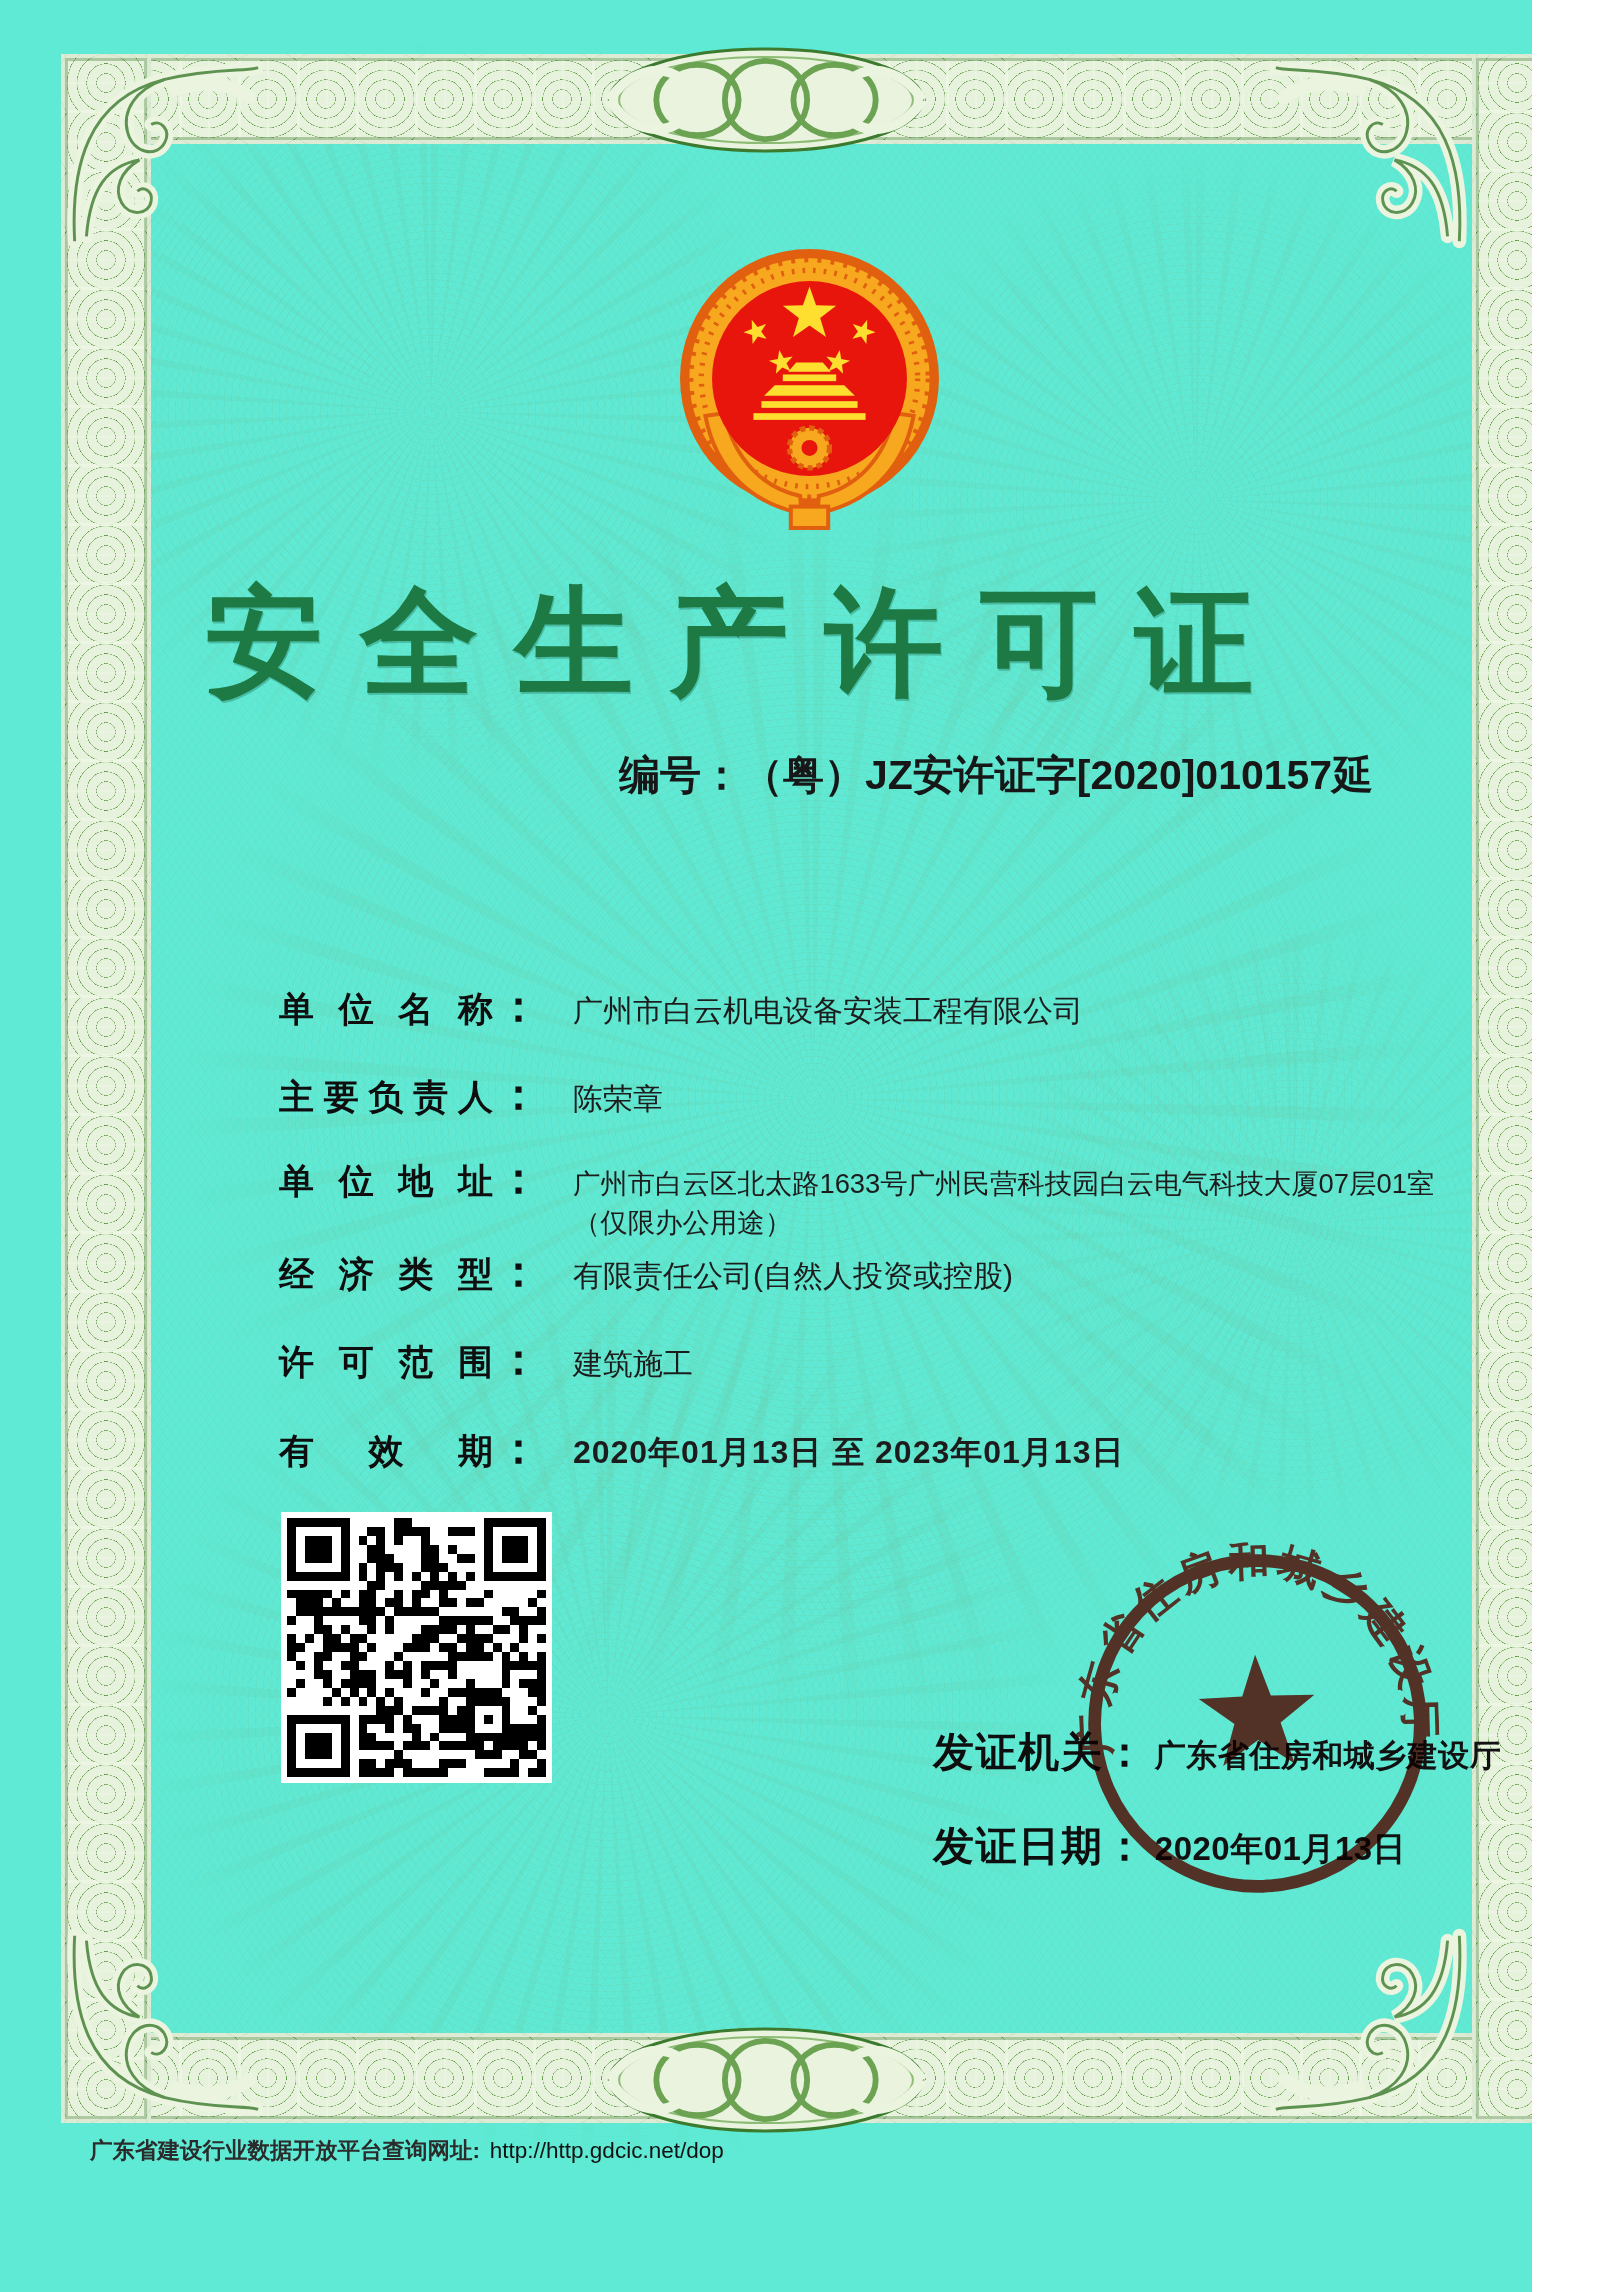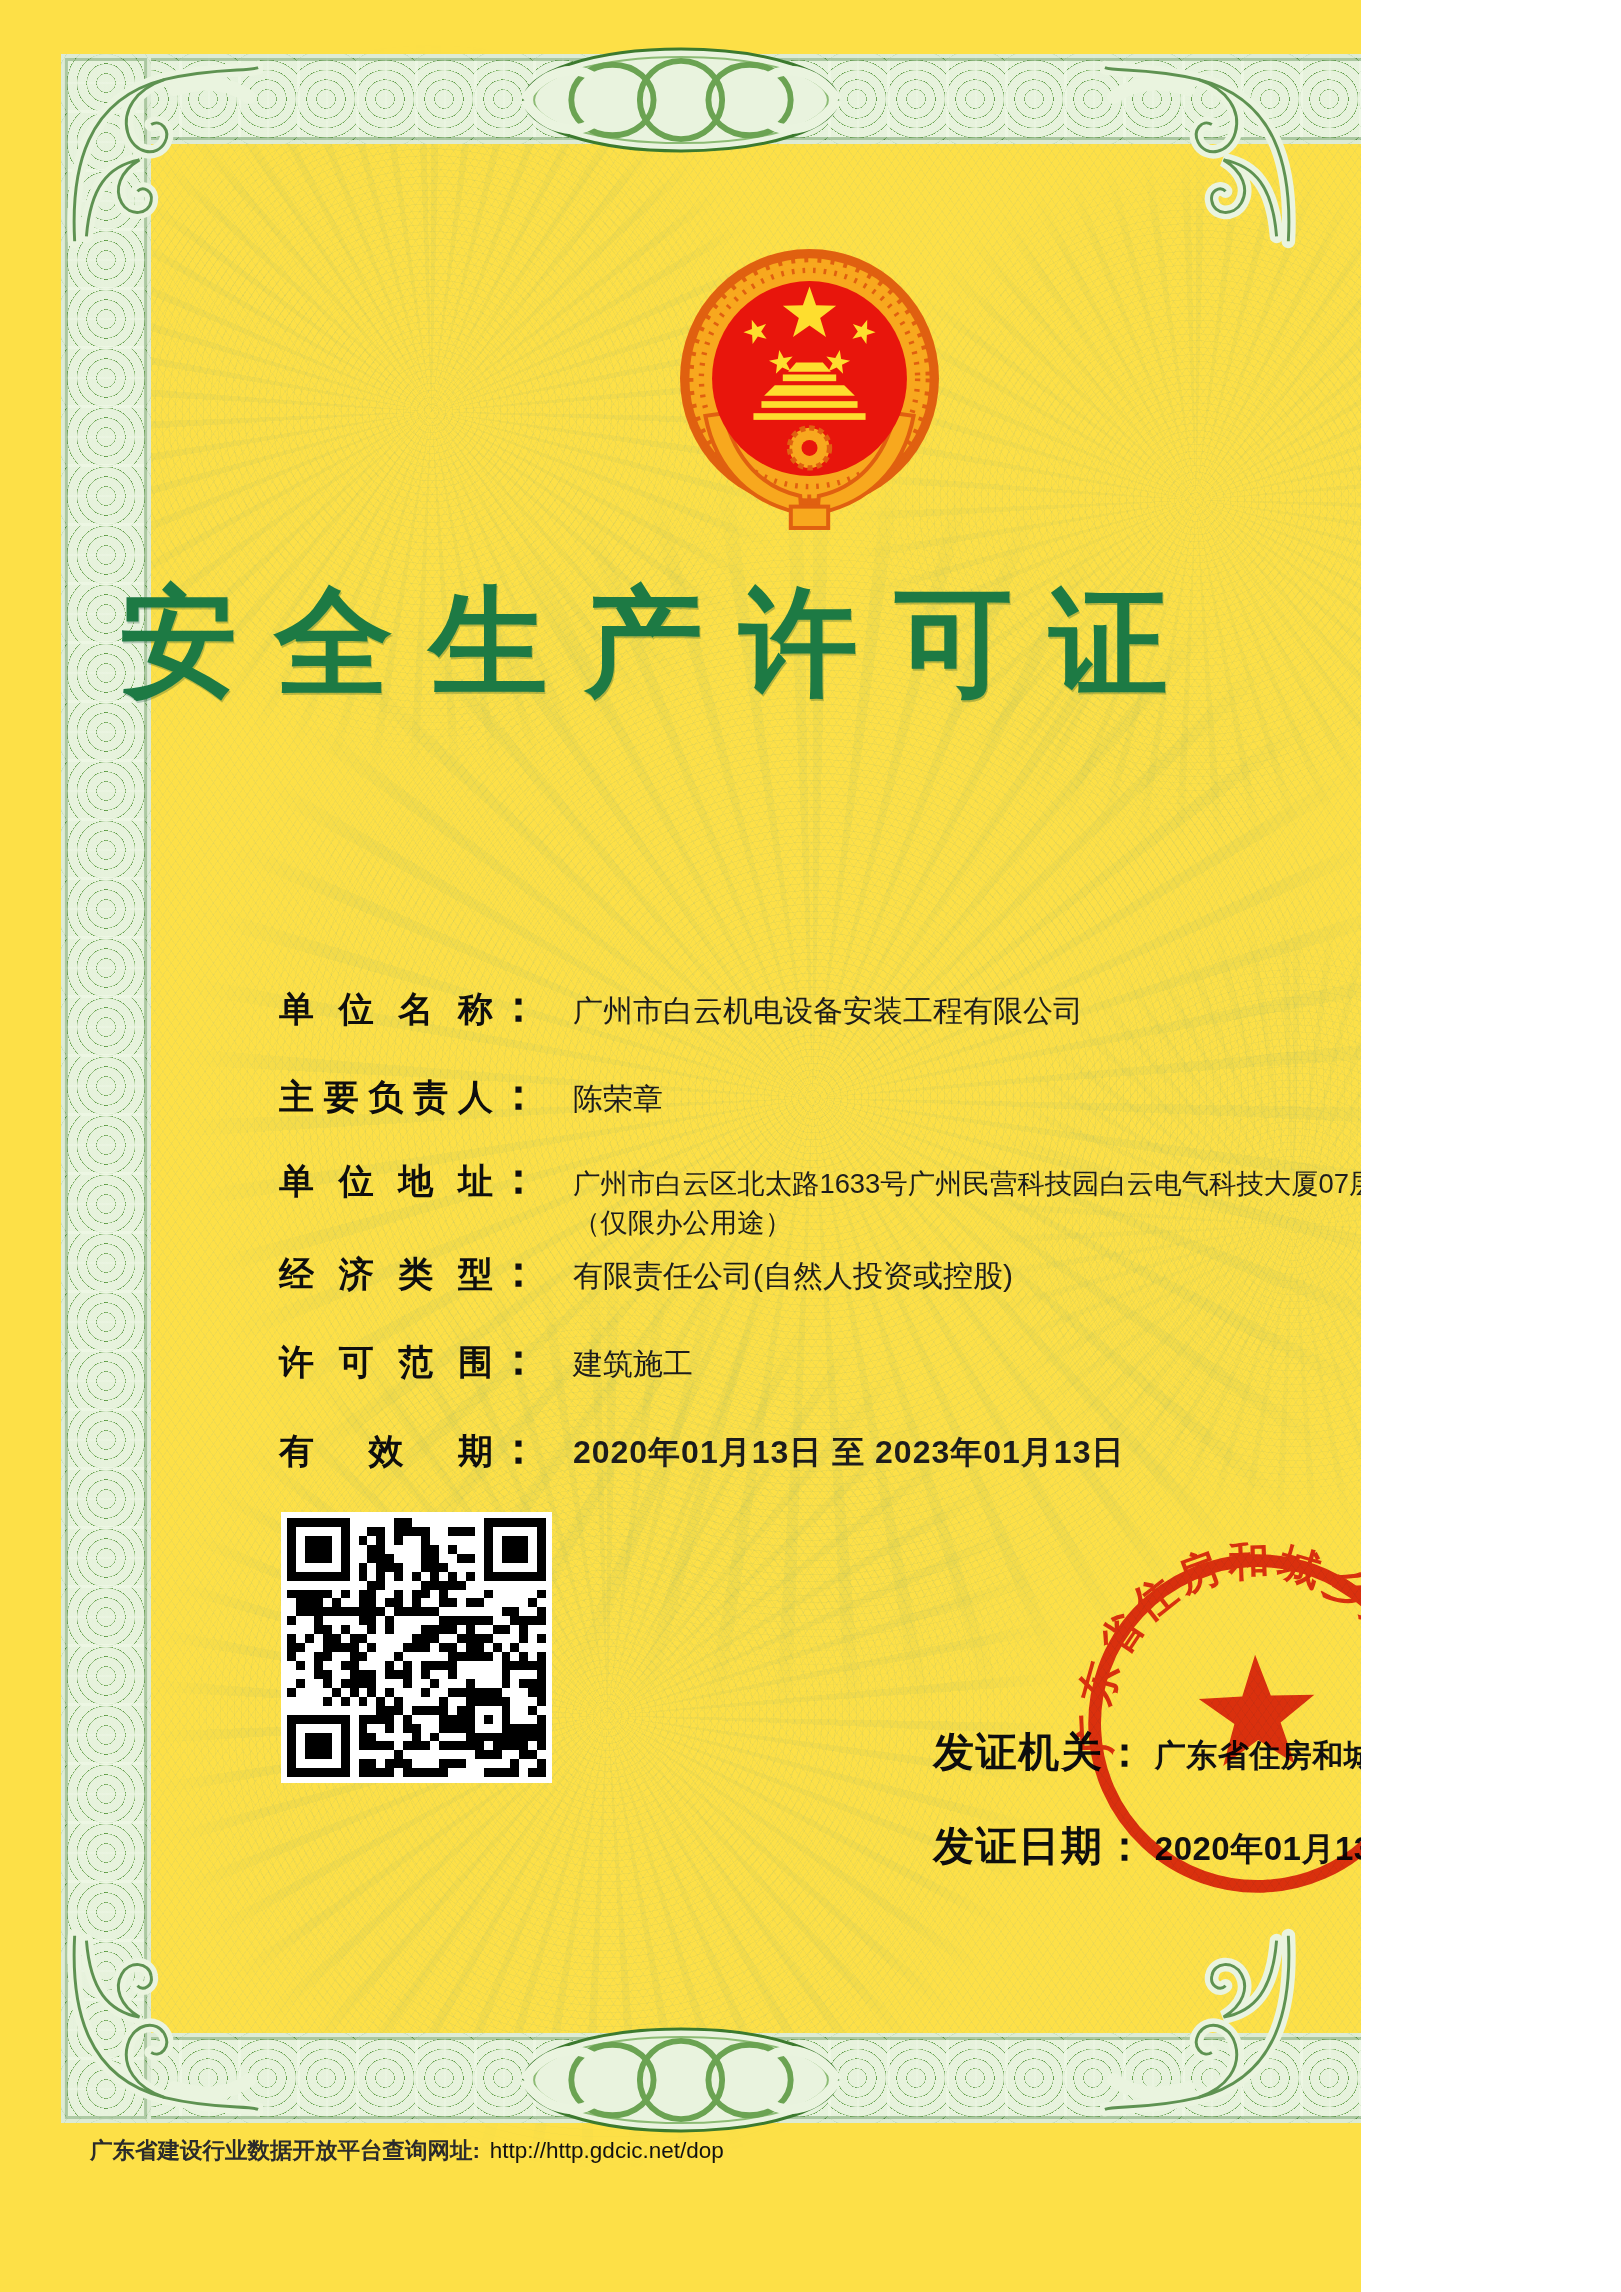--- a/index.html
+++ b/index.html
@@ -1,17 +1,17 @@
 <!DOCTYPE html>
 <html><head>
 <meta charset="utf-8">
 <style>
   html,body{margin:0;padding:0;background:#ffffff;}
   body{font-family:"Liberation Sans","DejaVu Sans",sans-serif;}
-  .page{position:relative;width:1361px;height:2293px;background:#fde047;overflow:hidden;text-decoration:underline;}
+  .page{position:relative;width:1532px;height:2293px;background:#5eead4;overflow:hidden;text-decoration:underline;}
 
   
   .hatch{position:absolute;left:147px;top:142px;width:1329px;height:1894px;
     background:
       repeating-linear-gradient(55deg, rgba(150,175,140,.10) 0 1px, transparent 1px 6.9px),
       repeating-linear-gradient(-55deg, rgba(150,175,140,.10) 0 1px, transparent 1px 6.9px);
   }
   .rosette{position:absolute;border-radius:50%;
     background:
       repeating-radial-gradient(circle, rgba(120,160,110,.17) 0 1px, transparent 1px 6.9px),
@@ -179,20 +179,23 @@
       <path d="M66,113 L134,113 L126,105 L74,105 Z"></path>
       <rect x="64" y="117" width="72" height="5"></rect>
       <rect x="58" y="126" width="84" height="5"></rect>
     </g>
     <circle cx="100" cy="152" r="15" fill="#f8a81e" stroke="#e06010" stroke-width="4" stroke-dasharray="4 3"></circle>
     <circle cx="100" cy="152" r="6" fill="#e8150c"></circle>
   </svg>
 
   <h1 class="title">安全生产许可证</h1>
 
+  <div class="number-line">
+    <span>编号：</span><span>（粤）JZ安许证字[2020]010157延</span>
+  </div>
 
   <div class="fields">
     <div class="frow" style="top:943px">
       <span class="flabel">单位名称</span>
         <span class="fcolon">：</span>
       <span class="fvalue">广州市白云机电设备安装工程有限公司</span>
     </div>
     <div class="frow" style="top:1031px">
       <span class="flabel">主要负责人</span>
         <span class="fcolon">：</span>

